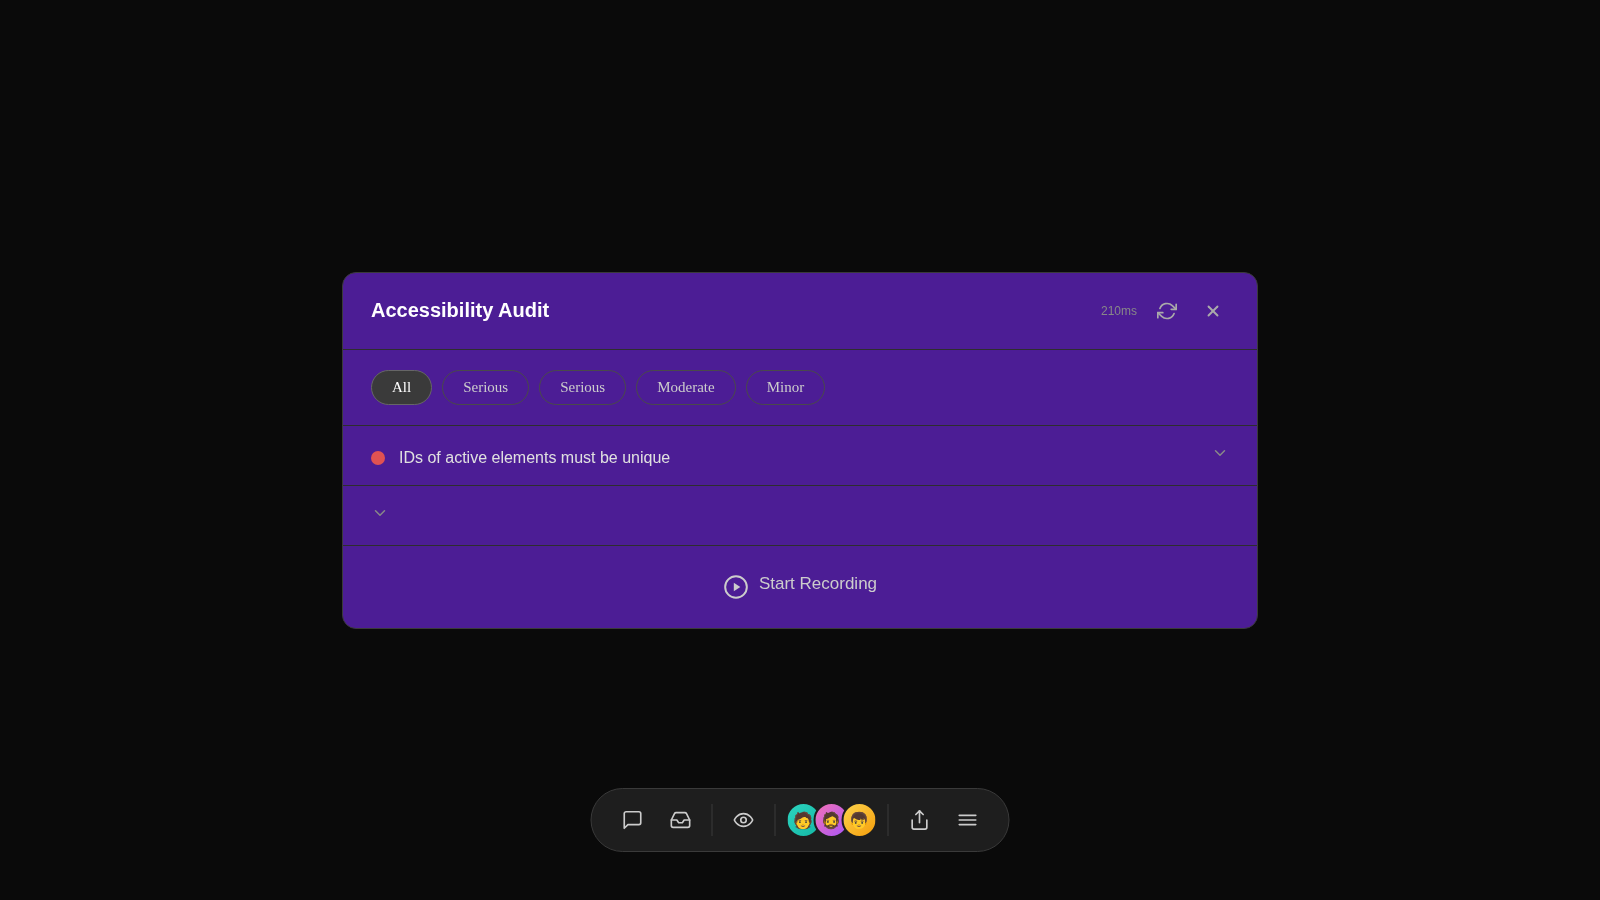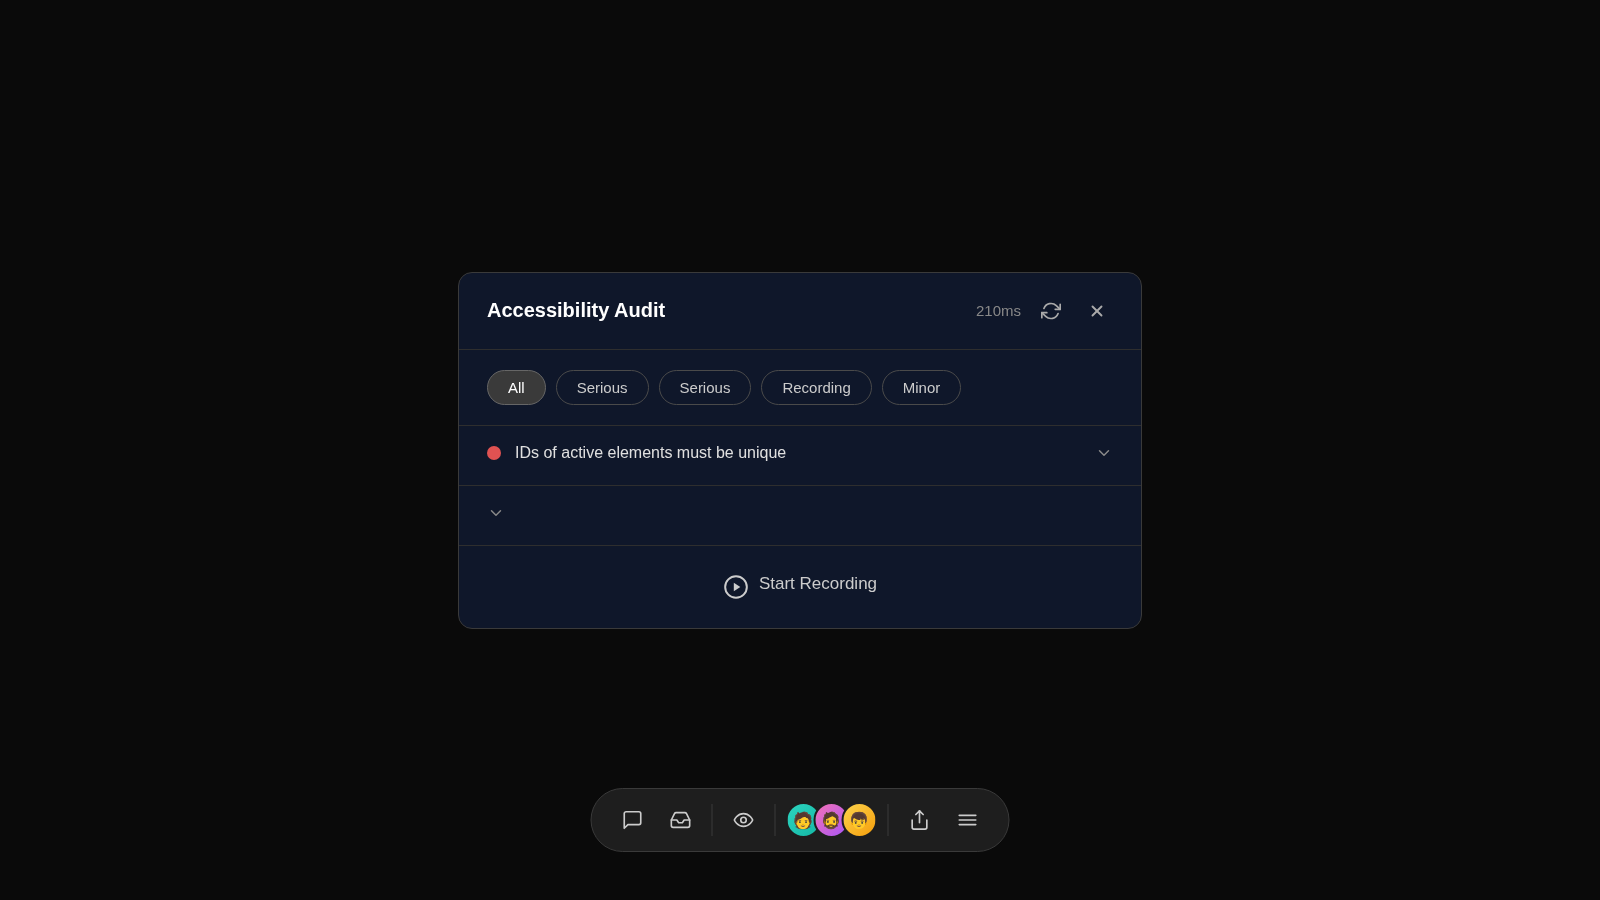--- a/index.html
+++ b/index.html
@@ -11,22 +11,22 @@
       display: flex;
       flex-direction: column;
       align-items: center;
       justify-content: center;
       font-family: -apple-system, BlinkMacSystemFont, 'Segoe UI', sans-serif;
       color: #fff;
       overflow: hidden;
     }
 
     .dialog {
-      width: 684px;
-      background: #0f172a;
+      width: 916px;
+      background: #4c1d95;
       border: 1px solid #3a3a3a;
       border-radius: 14px;
       overflow: hidden;
     }
 
     .dialog-header {
       display: flex;
       align-items: center;
       justify-content: space-between;
       padding: 22px 28px;
@@ -39,21 +39,21 @@
       color: #ffffff;
     }
 
     .dialog-header-right {
       display: flex;
       align-items: center;
       gap: 14px;
     }
 
     .dialog-timer {
-      font-size: 15px;
+      font-size: 12px;
       color: #888;
     }
 
     .icon-btn {
       background: none;
       border: none;
       cursor: pointer;
       color: #aaa;
       display: flex;
       align-items: center;
@@ -62,20 +62,21 @@
       height: 32px;
       border-radius: 6px;
       font-size: 18px;
     }
 
     .filter-bar {
       padding: 20px 28px;
       display: flex;
       gap: 10px;
       border-bottom: 1px solid #2e2e2e;
+      font-family: Liberation Serif, serif;
     }
 
     .filter-chip {
       background: none;
       border: 1.5px solid #4a4a4a;
       border-radius: 999px;
       color: #ccc;
       font-size: 15px;
       padding: 8px 20px;
       cursor: pointer;
@@ -88,21 +89,21 @@
       border-color: #666;
       color: #fff;
     }
 
     .issue-list {
       border-bottom: 1px solid #2e2e2e;
     }
 
     .issue-item {
       display: flex;
-      align-items: flex-start;
+      align-items: flex-end;
       justify-content: space-between;
       padding: 18px 28px;
       border-bottom: 1px solid #2e2e2e;
       cursor: pointer;
     }
 
     .issue-item:last-child {
       border-bottom: none;
     }
 
@@ -261,21 +262,21 @@
           <line x1="6" y1="6" x2="18" y2="18"></line>
         </svg>
       </button>
     </div>
   </div>
 
   <div class="filter-bar">
     <button class="filter-chip active">All</button>
     <button class="filter-chip">Serious</button>
     <button class="filter-chip">Serious</button>
-    <button class="filter-chip">Recording</button>
+    <button class="filter-chip">Moderate</button>
     <button class="filter-chip">Minor</button>
   </div>
 
   <div class="issue-list">
     <div class="issue-item">
       <div class="issue-left">
         <div class="severity-dot critical"></div>
         <span class="issue-text">IDs of active elements must be unique</span>
       </div>
       <span class="chevron-icon">

